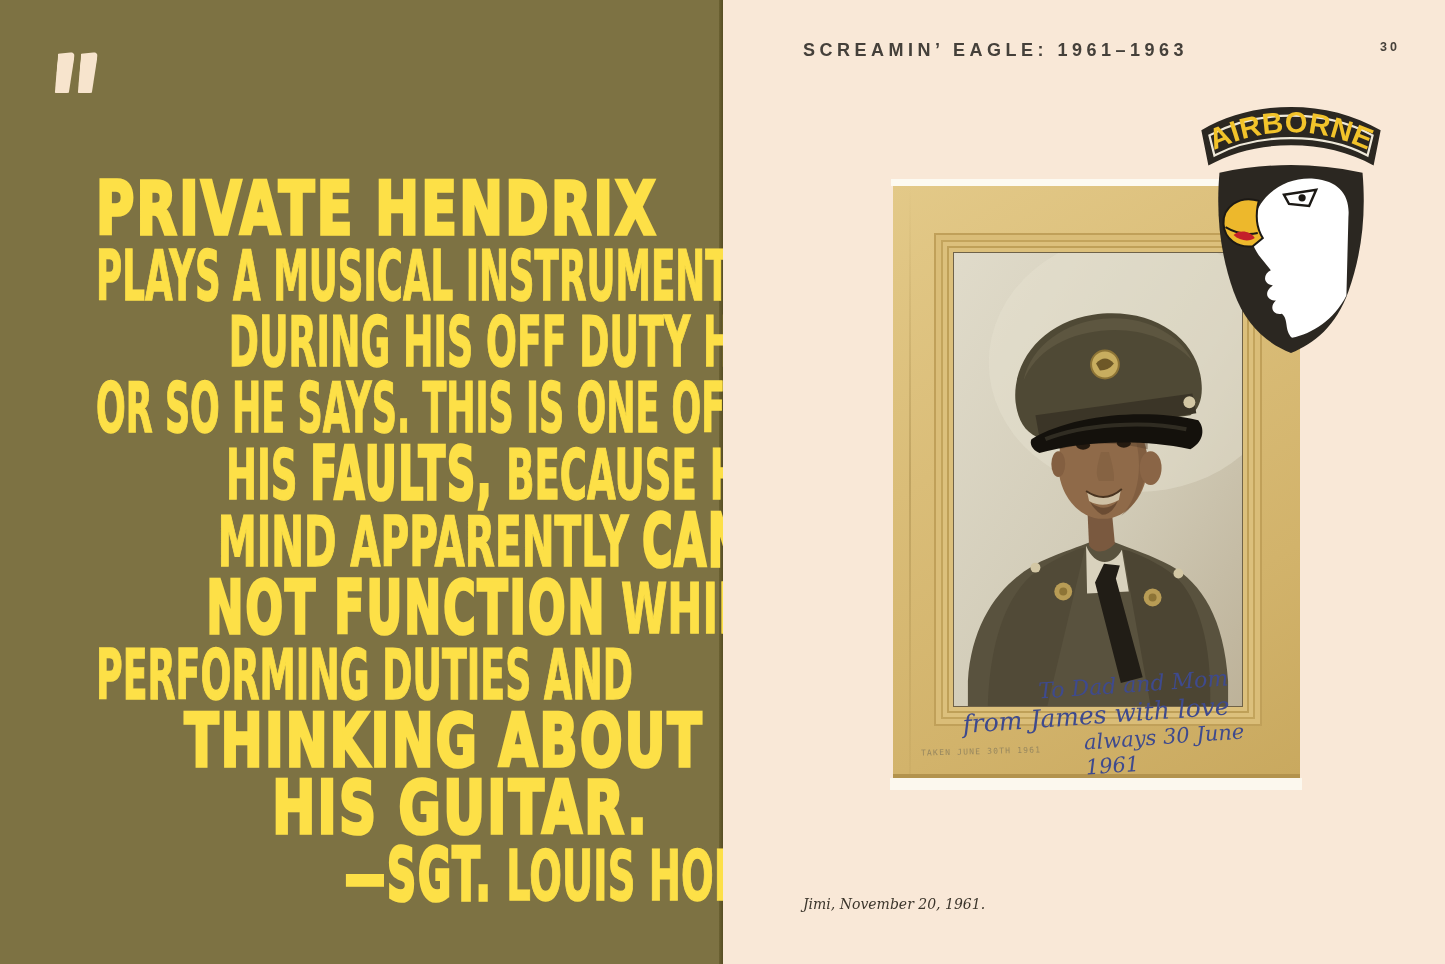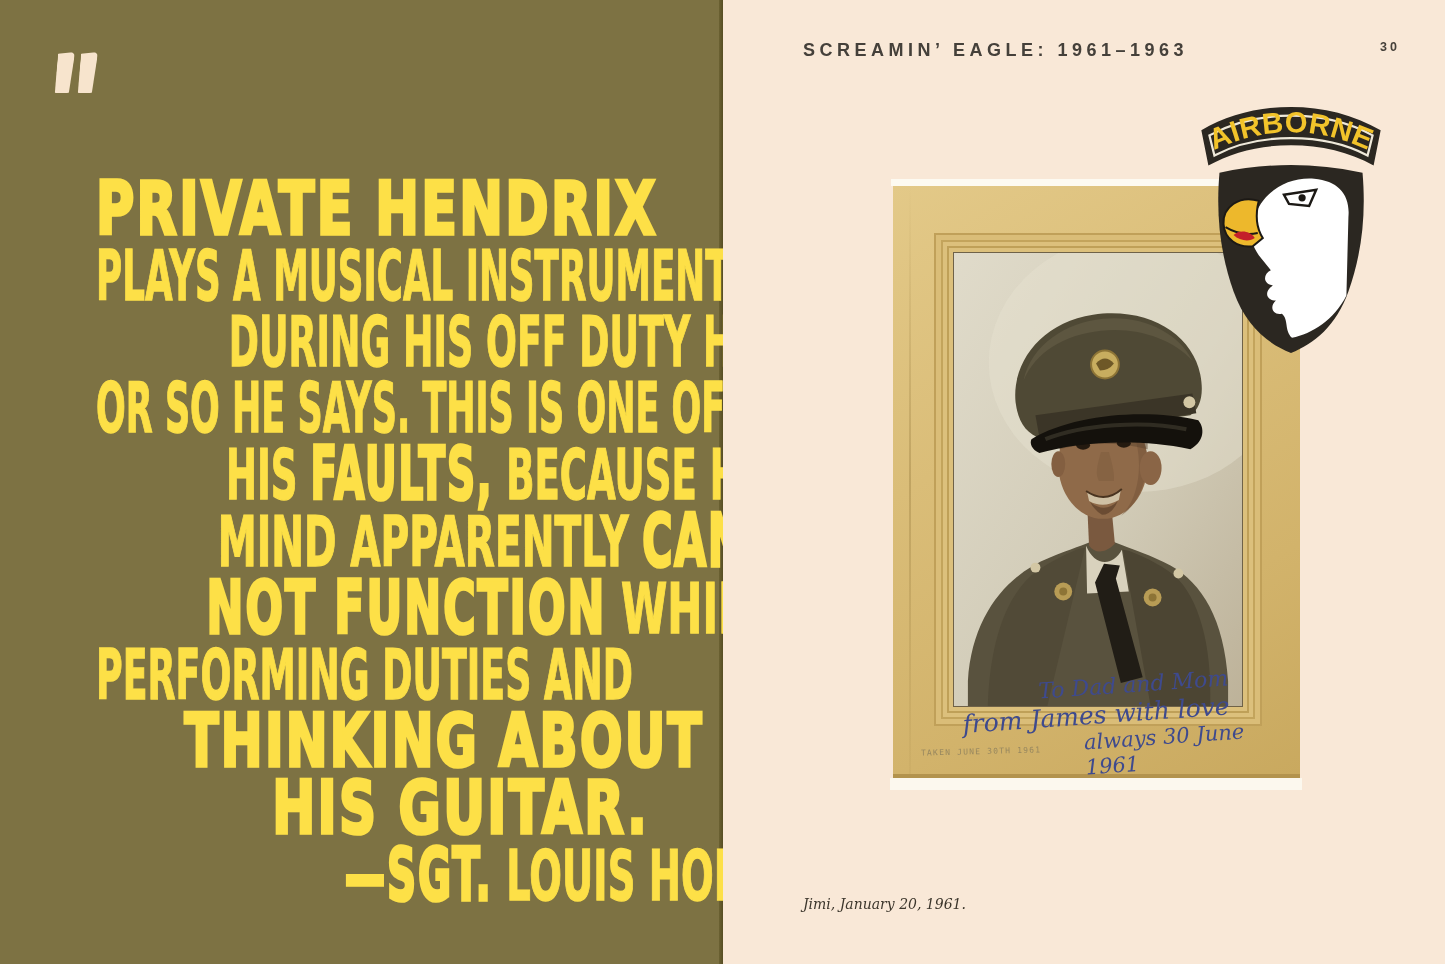--- a/index.html
+++ b/index.html
@@ -183,15 +183,15 @@
         <path d="M63,114 C44,108 27,120 28,137 C29,152 42,161 57,159 L67,151 C60,140 60,126 63,114 Z" fill="#edb82c" stroke="#1c1915" stroke-width="2"></path>
         <path d="M30,140 C40,146 52,148 62,146" fill="none" stroke="#1c1915" stroke-width="2"></path>
         <path d="M38,148 C44,154 54,155 59,151 C55,144 44,142 38,148 Z" fill="#c4202a"></path>
         <path d="M88,108 L120,103 L113,119 L93,117 Z" fill="#ffffff" stroke="#1c1915" stroke-width="2.4"></path>
         <circle cx="106" cy="111" r="3.6" fill="#1c1915"></circle>
         <path d="M150,150 C160,158 162,170 156,180 C164,184 164,196 156,202 C160,210 156,220 148,222" fill="none" stroke="#2b2721" stroke-width="0" opacity="0"></path>
         <path d="M150,138 C158,148 158,158 150,164 C160,168 160,180 150,186 C158,192 156,202 148,206" fill="#ffffff" opacity="0"></path>
       </svg>
     </div>
 
-    <div class="photo-caption">Jimi, January 20, 1961.</div>
+    <div class="photo-caption">Jimi, November 20, 1961.</div>
   </div>
 </div>
 
 </body></html>

